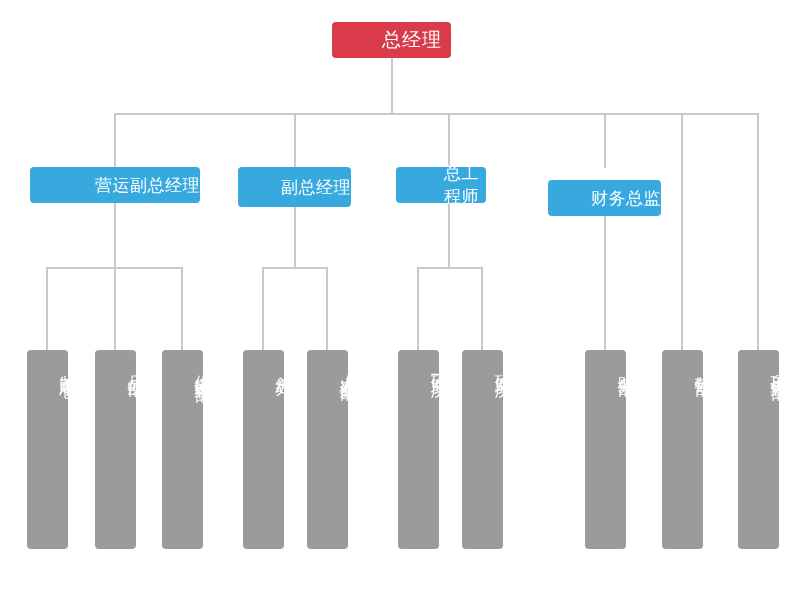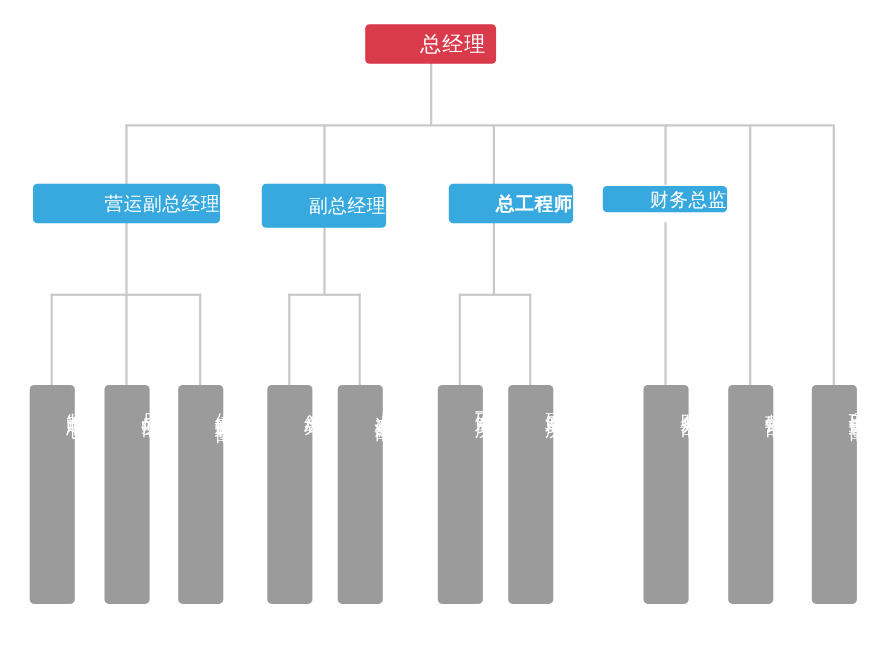--- a/index.html
+++ b/index.html
@@ -107,24 +107,24 @@
   <div class="node node-root" style="left:332px; top:22px; width:119px; height:36px;">
     <span>总经理</span>
   </div>
 
   <div class="node node-level2" style="left:30px; top:167px; width:170px; height:36px;">
     <span>营运副总经理</span>
   </div>
   <div class="node node-level2" style="left:238px; top:167px; width:113px; height:40px;">
     <span>副总经理</span>
   </div>
-  <div class="node node-level2" style="left:408px; top:167px; width:113px; height:36px;font-weight:bold;">
+  <div class="node node-level2" style="left:396px; top:167px; width:90px; height:36px;">
     <span>总工程师</span>
   </div>
-  <div class="node node-level2" style="left:548px; top:169px; width:113px; height:24px;">
+  <div class="node node-level2" style="left:548px; top:180px; width:113px; height:36px;">
     <span>财务总监</span>
   </div>
 
   <div class="node node-leaf" style="left:27px; top:350px; width:38px; height:199px;">
     <span class="vtext">制造中心</span>
   </div>
   <div class="node node-leaf" style="left:95px; top:350px; width:38px; height:199px;">
     <span class="vtext">品质部</span>
   </div>
   <div class="node node-leaf" style="left:162px; top:350px; width:38px; height:199px;">

